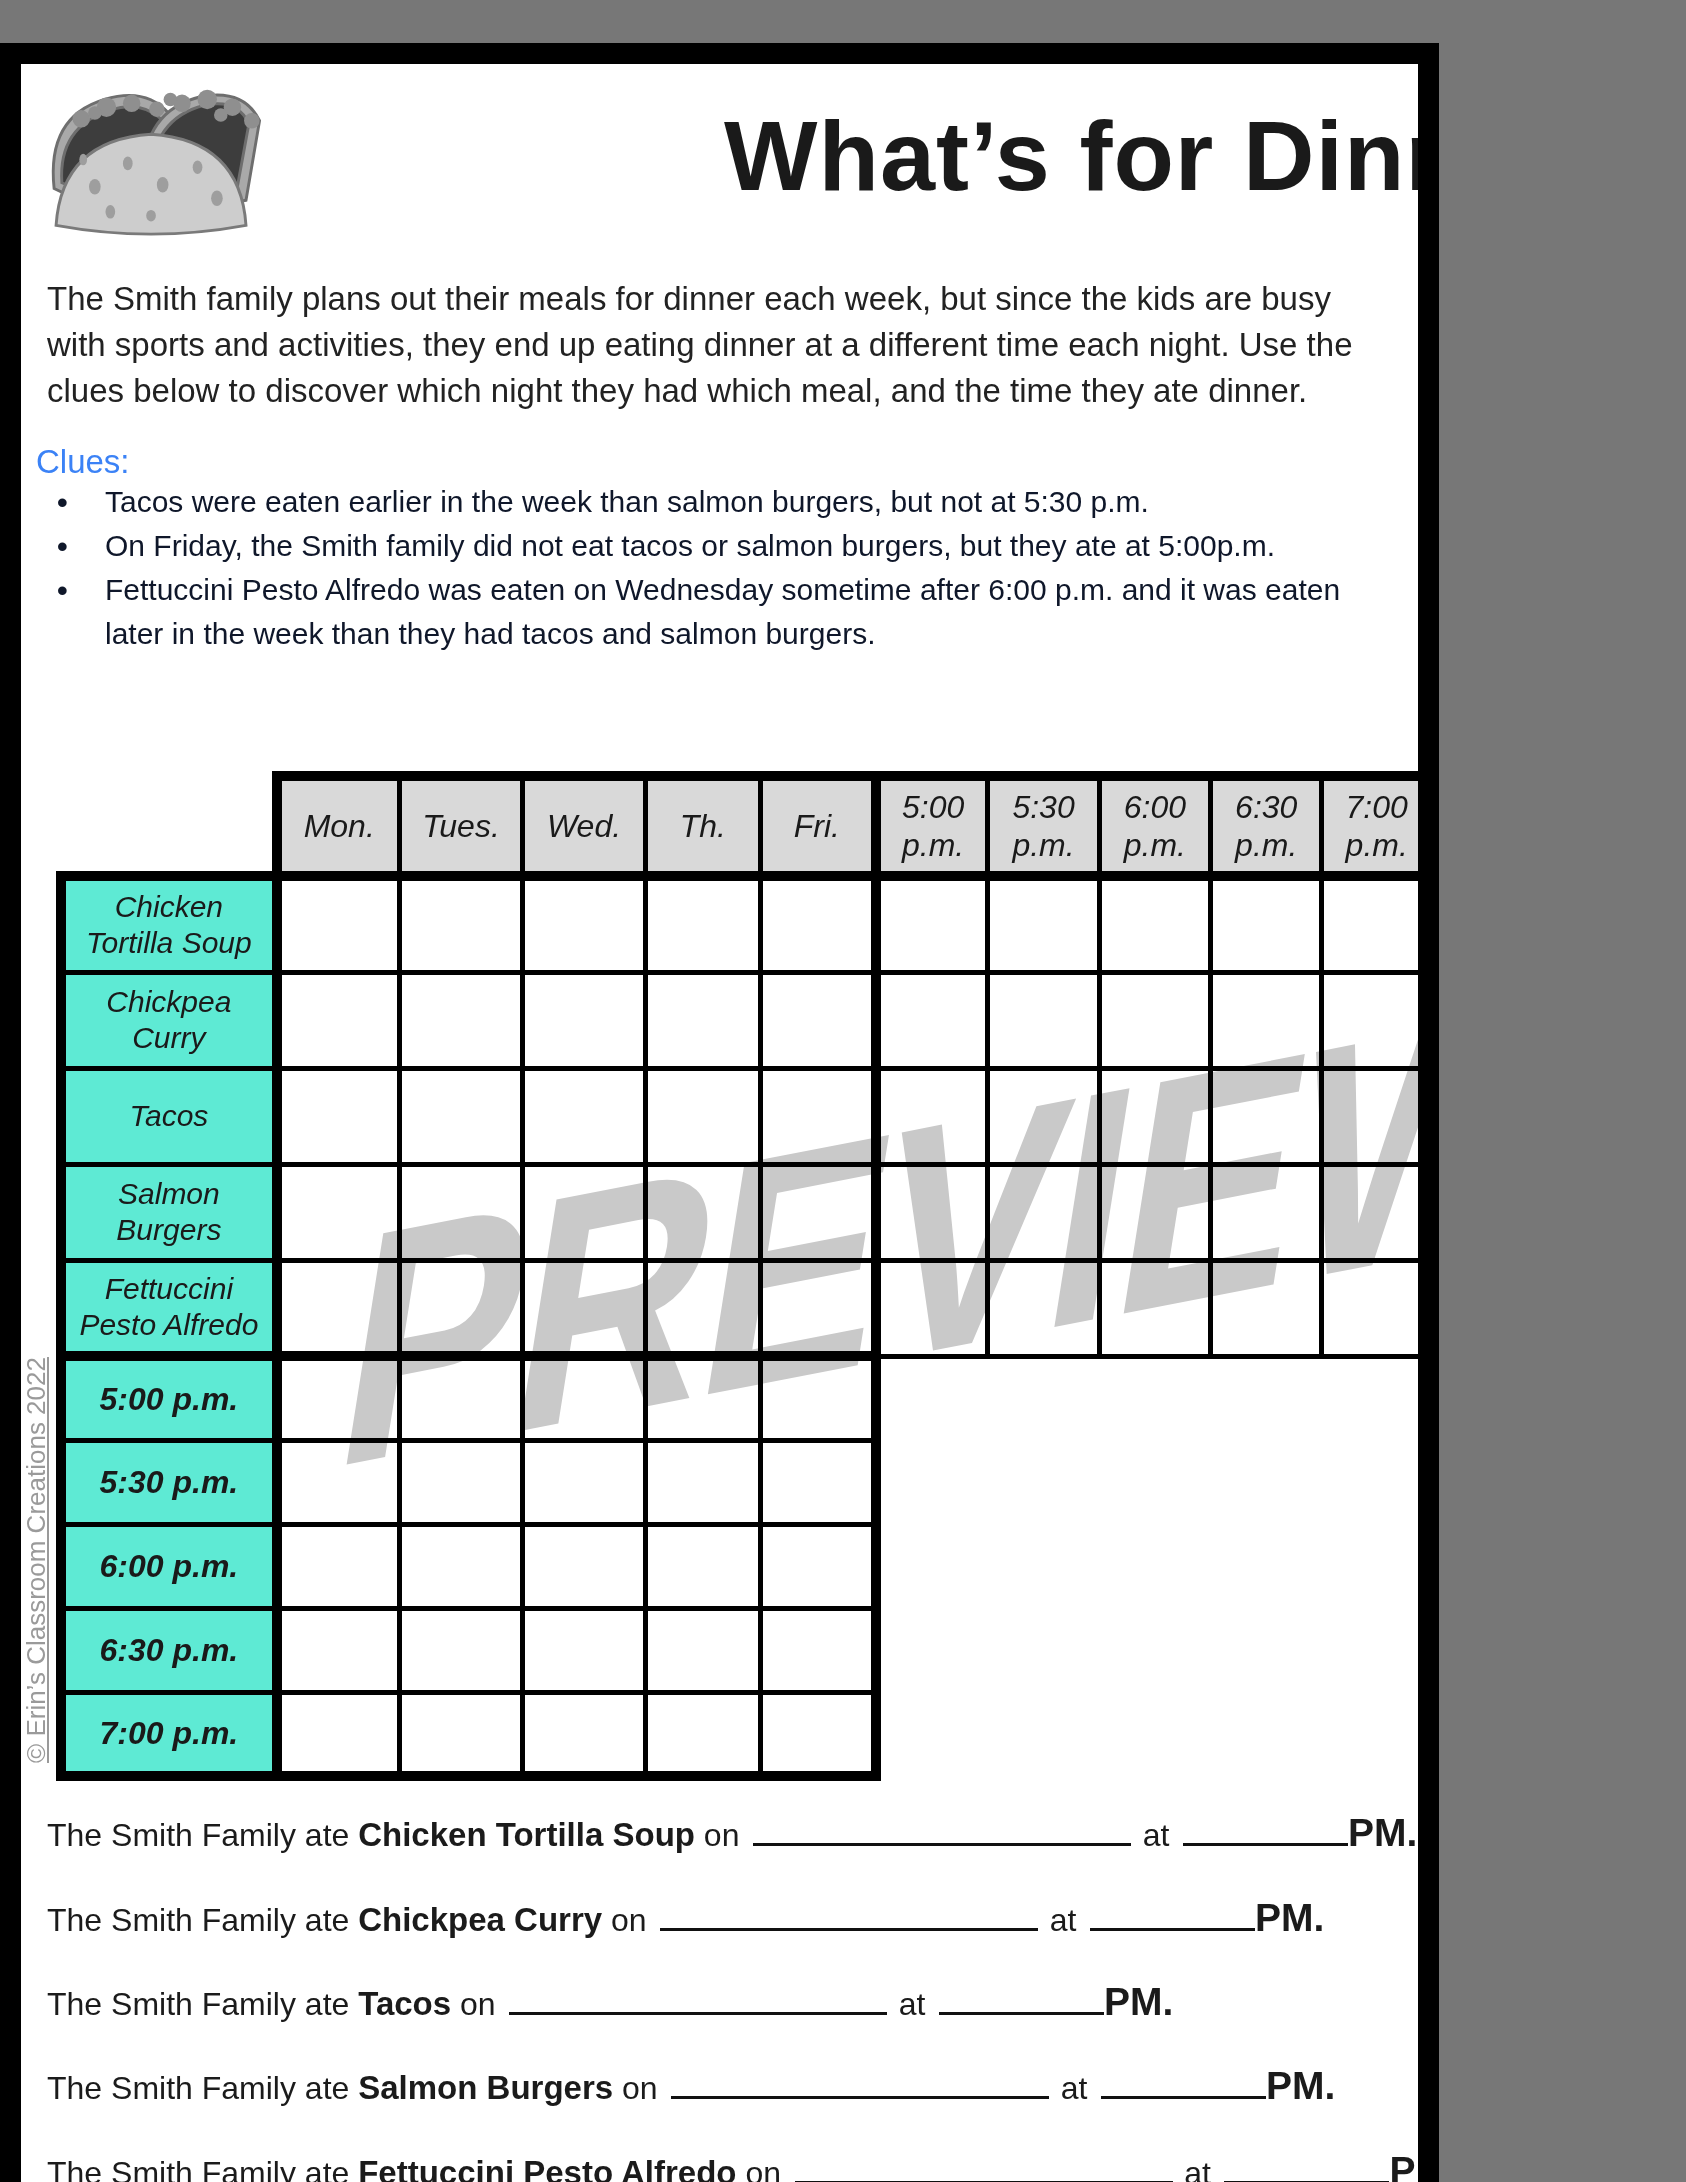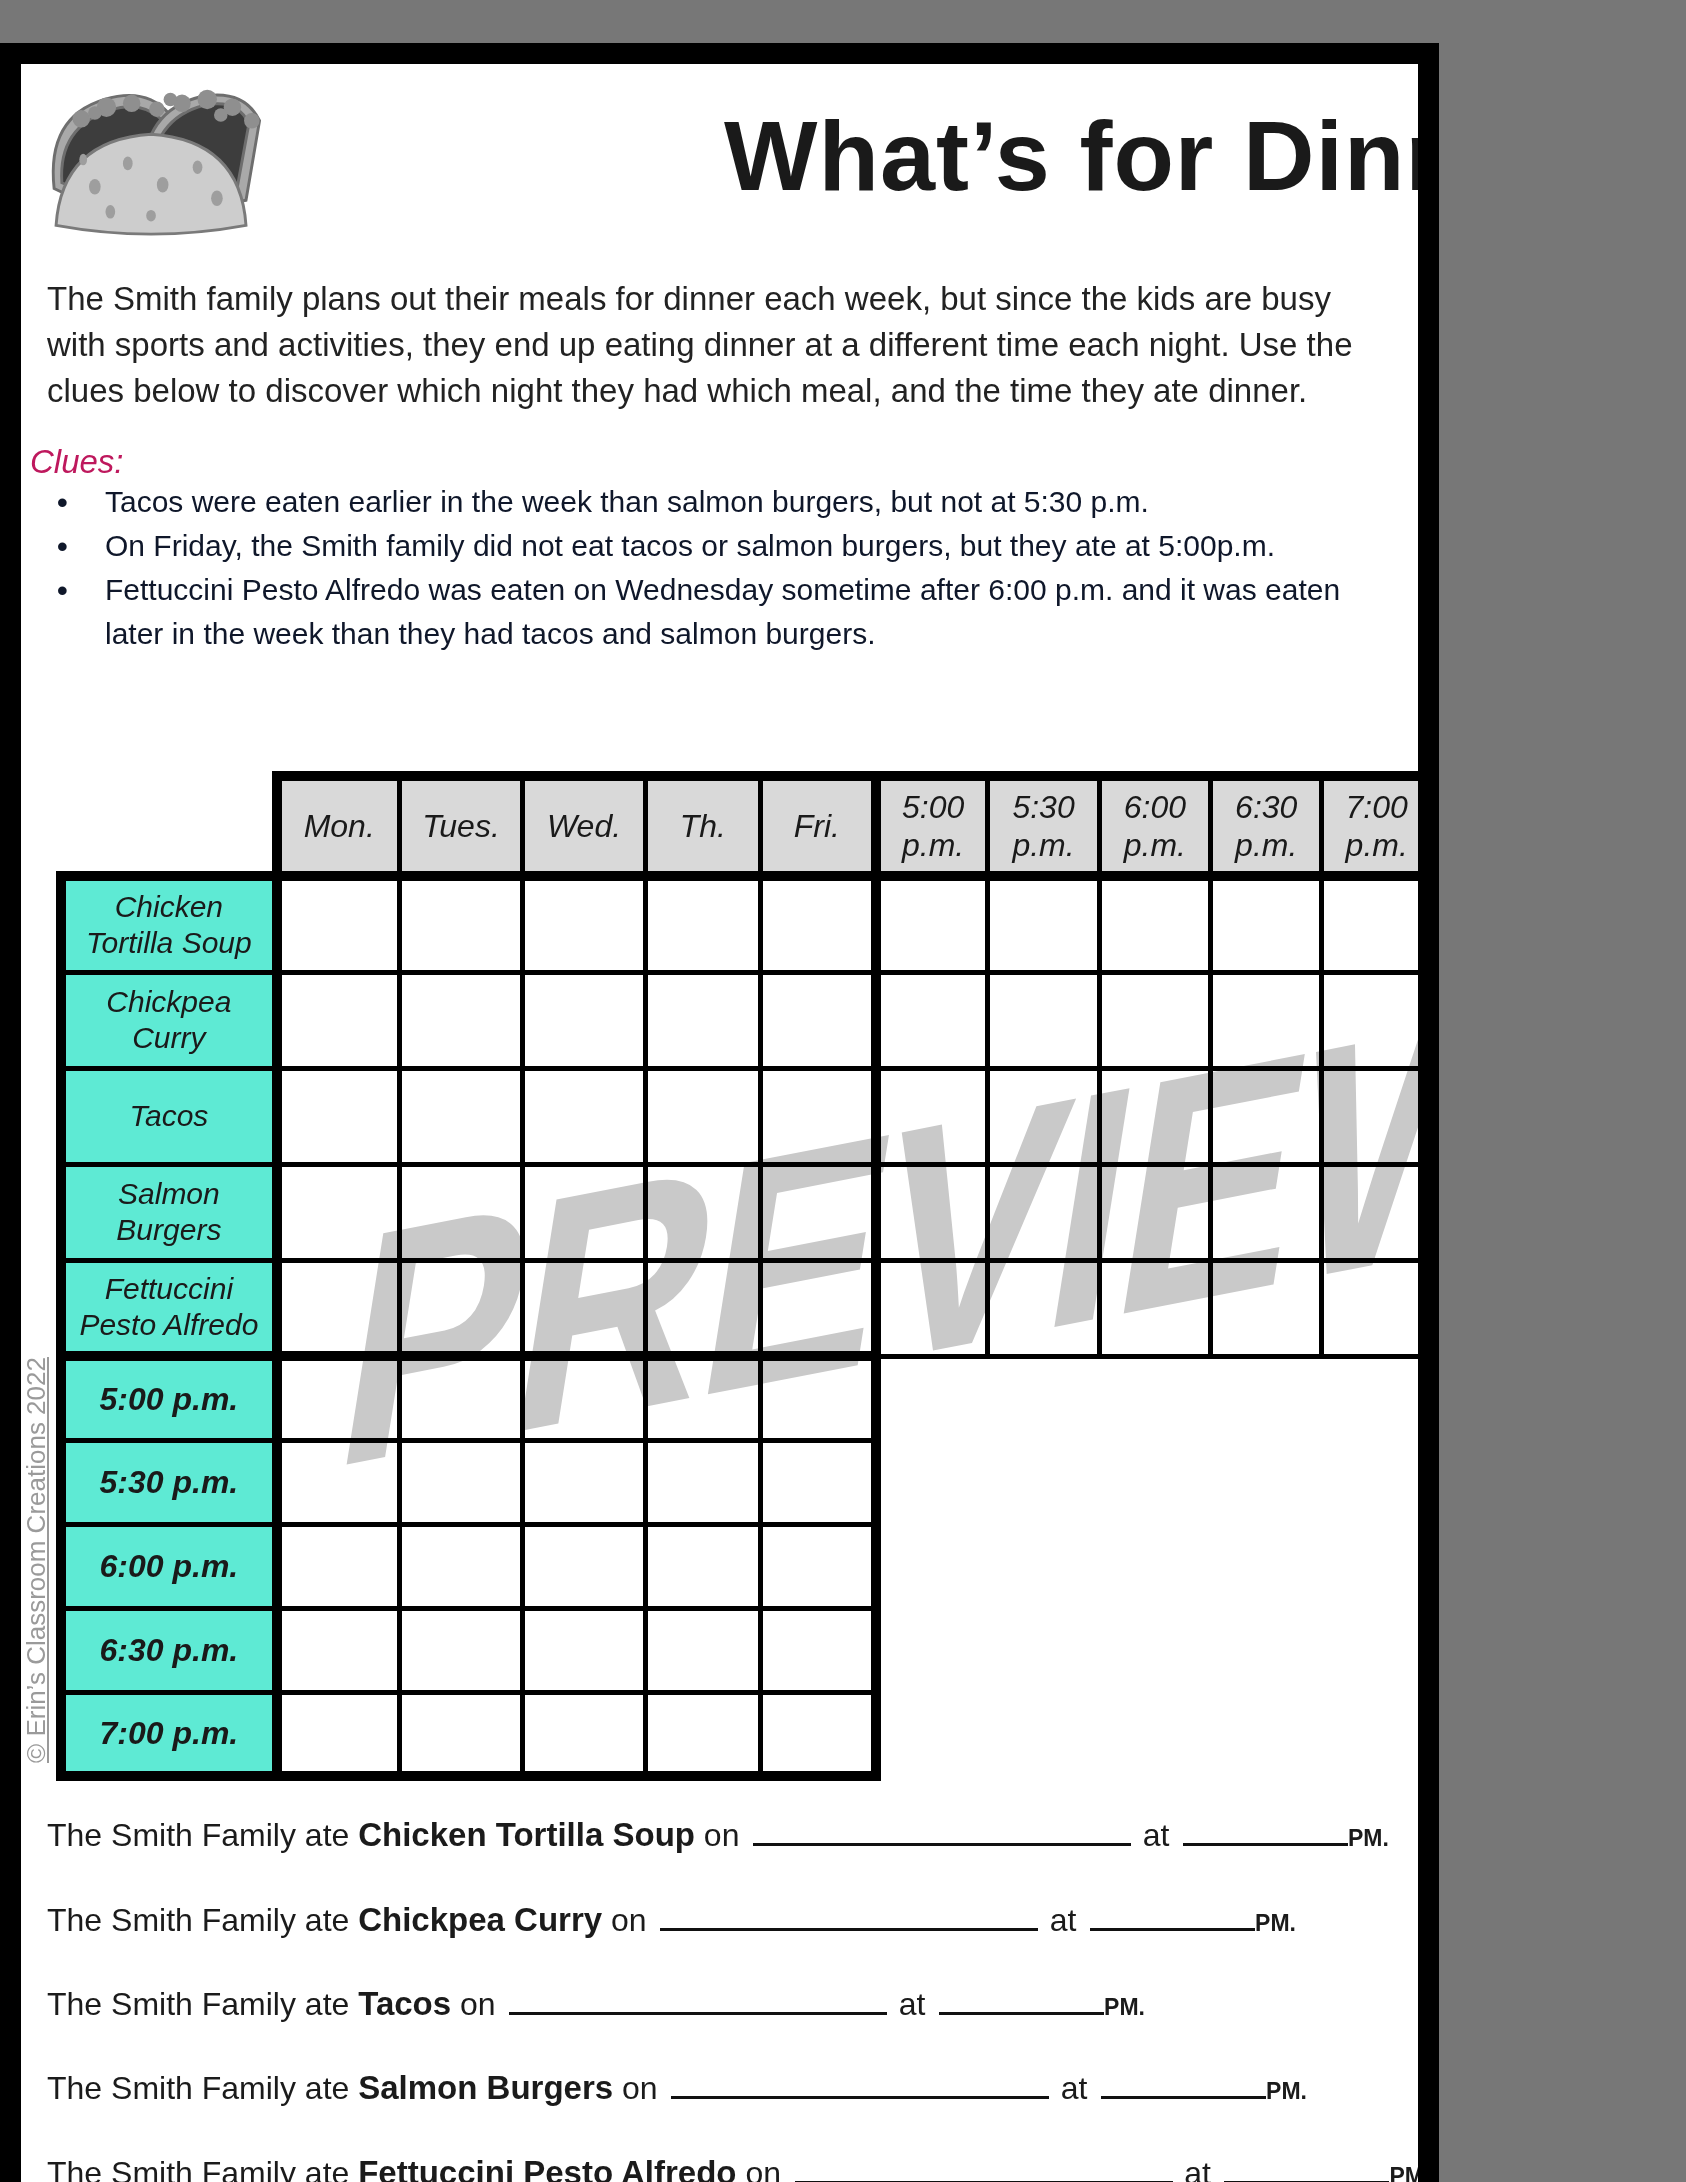--- a/index.html
+++ b/index.html
@@ -7,21 +7,21 @@
     position:relative;width:1439px;height:2182px;background:#fff;overflow:hidden;
     font-family:"Liberation Sans","DejaVu Sans",sans-serif;color:#1a1a1a;margin-top:43px;
   }
   .frame{position:absolute;inset:0;border:21.3px solid #000;z-index:40;pointer-events:none;}
   .taco{position:absolute;left:27px;top:27px;z-index:2;}
   .title{
     position:absolute;left:679px;top:56px;width:990px;text-align:center;z-index:2;
     font-size:99px;font-weight:bold;letter-spacing:1px;line-height:1.15;white-space:nowrap;
   }
   .intro{position:absolute;left:47px;top:233px;width:1591px;font-size:33px;line-height:46px;color:#222;z-index:2;}
-  .clues-label{position:absolute;left:30px;top:400px;font-size:33px;color:#be185d;z-index:2;font-style:italic;}
+  .clues-label{position:absolute;left:36px;top:400px;font-size:33px;color:#3b82f6;z-index:2;}
   ul.clues{position:absolute;left:47px;top:437px;width:1533px;margin:0;padding:0;list-style:none;z-index:2;}
   ul.clues li{position:relative;padding-left:58px;line-height:44px;font-size:30px;color:#0f172a;white-space:pre-line;}
   ul.clues li::before{content:"\2022";position:absolute;left:9.7px;top:0;font-size:32px;}
   .watermark{
     position:absolute;left:946px;top:1192px;z-index:1;white-space:nowrap;
     font-size:320px;font-weight:bold;color:#c9c9c9;letter-spacing:-5.8px;
     transform:translate(-50%,-50%) rotate(-11deg) skewX(-20deg) scaleX(.85);
   }
   table.grid{
     position:absolute;left:56px;top:728px;z-index:2;border-collapse:collapse;table-layout:fixed;
@@ -43,21 +43,21 @@
   .bt{border-top-width:10.7px !important;}
   .bb{border-bottom-width:10.7px !important;}
   .bl{border-left-width:10.7px !important;}
   .br{border-right-width:10.7px !important;}
   .copyright{
     position:absolute;left:21.3px;top:1720px;z-index:2;transform-origin:0 0;transform:rotate(-90deg);
     font-size:26px;color:#9a9a9a;text-decoration:underline;white-space:nowrap;
   }
   .answer{position:absolute;left:47px;height:50px;line-height:50px;font-size:32px;color:#1b1b1b;white-space:nowrap;z-index:2;}
   .answer .meal{font-weight:bold;font-size:33px;}
-  .answer .pm{font-weight:bold;font-size:23px;}
+  .answer .pm{font-weight:bold;font-size:39px;}
   .blank{display:inline-block;border-bottom:3.9px solid #111;height:35px;margin-left:13.6px;margin-right:11.6px;}
   .blank.day{width:378px;}
   .blank.time{width:165px;margin-right:0;}
   .level{position:absolute;left:1547px;top:2121px;font-size:32px;color:#2b2b2b;z-index:2;}
 </style>
 </head>
 <body>
 
 <div class="page">
 

